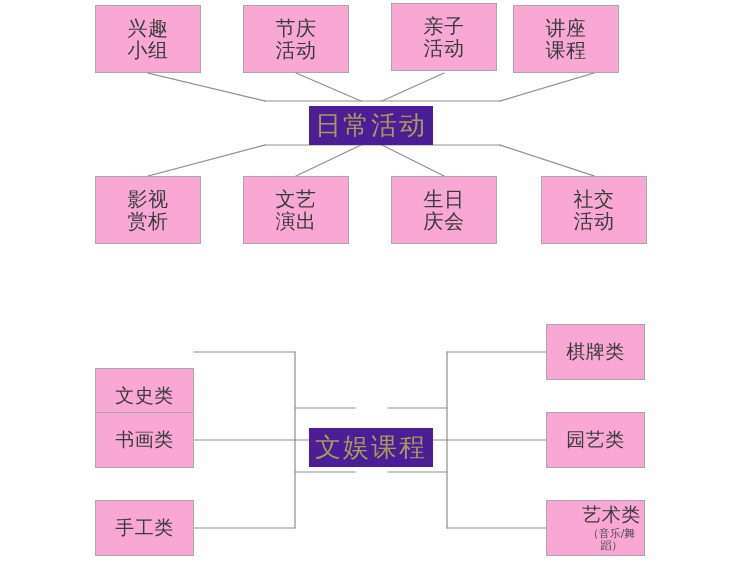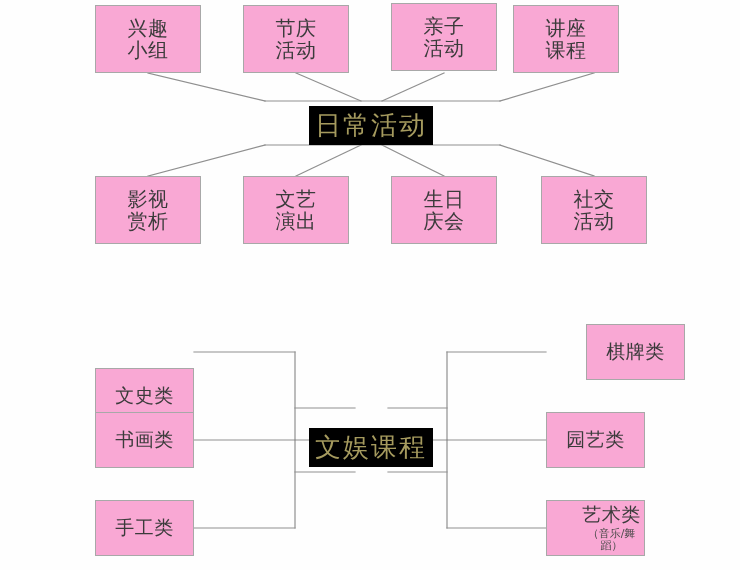--- a/index.html
+++ b/index.html
@@ -76,21 +76,21 @@
     font-weight: 400;
   }
 
   .hub-label {
     position: absolute;
     color: #a59a5e;
     font-size: 26px;
     font-weight: 500;
     letter-spacing: 2px;
     white-space: nowrap;
-    background: #000000;
+    background: #4c1d95;
     padding: 2px 6px;
     text-align: center;
   }
 
   .hub-top {
     left: 309px;
     top: 106px;
   }
 
   .hub-bottom {
@@ -196,21 +196,21 @@
     <div class="node-box" style="left:95px;  top:412px;">
       <span class="node-label">书画类</span>
     </div>
 
     <div class="node-box" style="left:95px;  top:500px;align-items:center;">
       <span class="node-label">手工类</span>
     </div>
 
     <div class="hub-label hub-bottom">文娱课程</div>
 
-    <div class="node-box" style="left:546px; top:324px;margin-left:40px;">
+    <div class="node-box" style="left:546px; top:324px;">
       <span class="node-label">棋牌类</span>
     </div>
 
     <div class="node-box" style="left:546px; top:412px;">
       <span class="node-label">园艺类</span>
     </div>
 
     <div class="node-box" style="left:546px; top:500px;padding-left:32px;">
       <span class="node-label">艺术类</span>
       <span class="node-sublabel">（音乐/舞蹈）</span>

